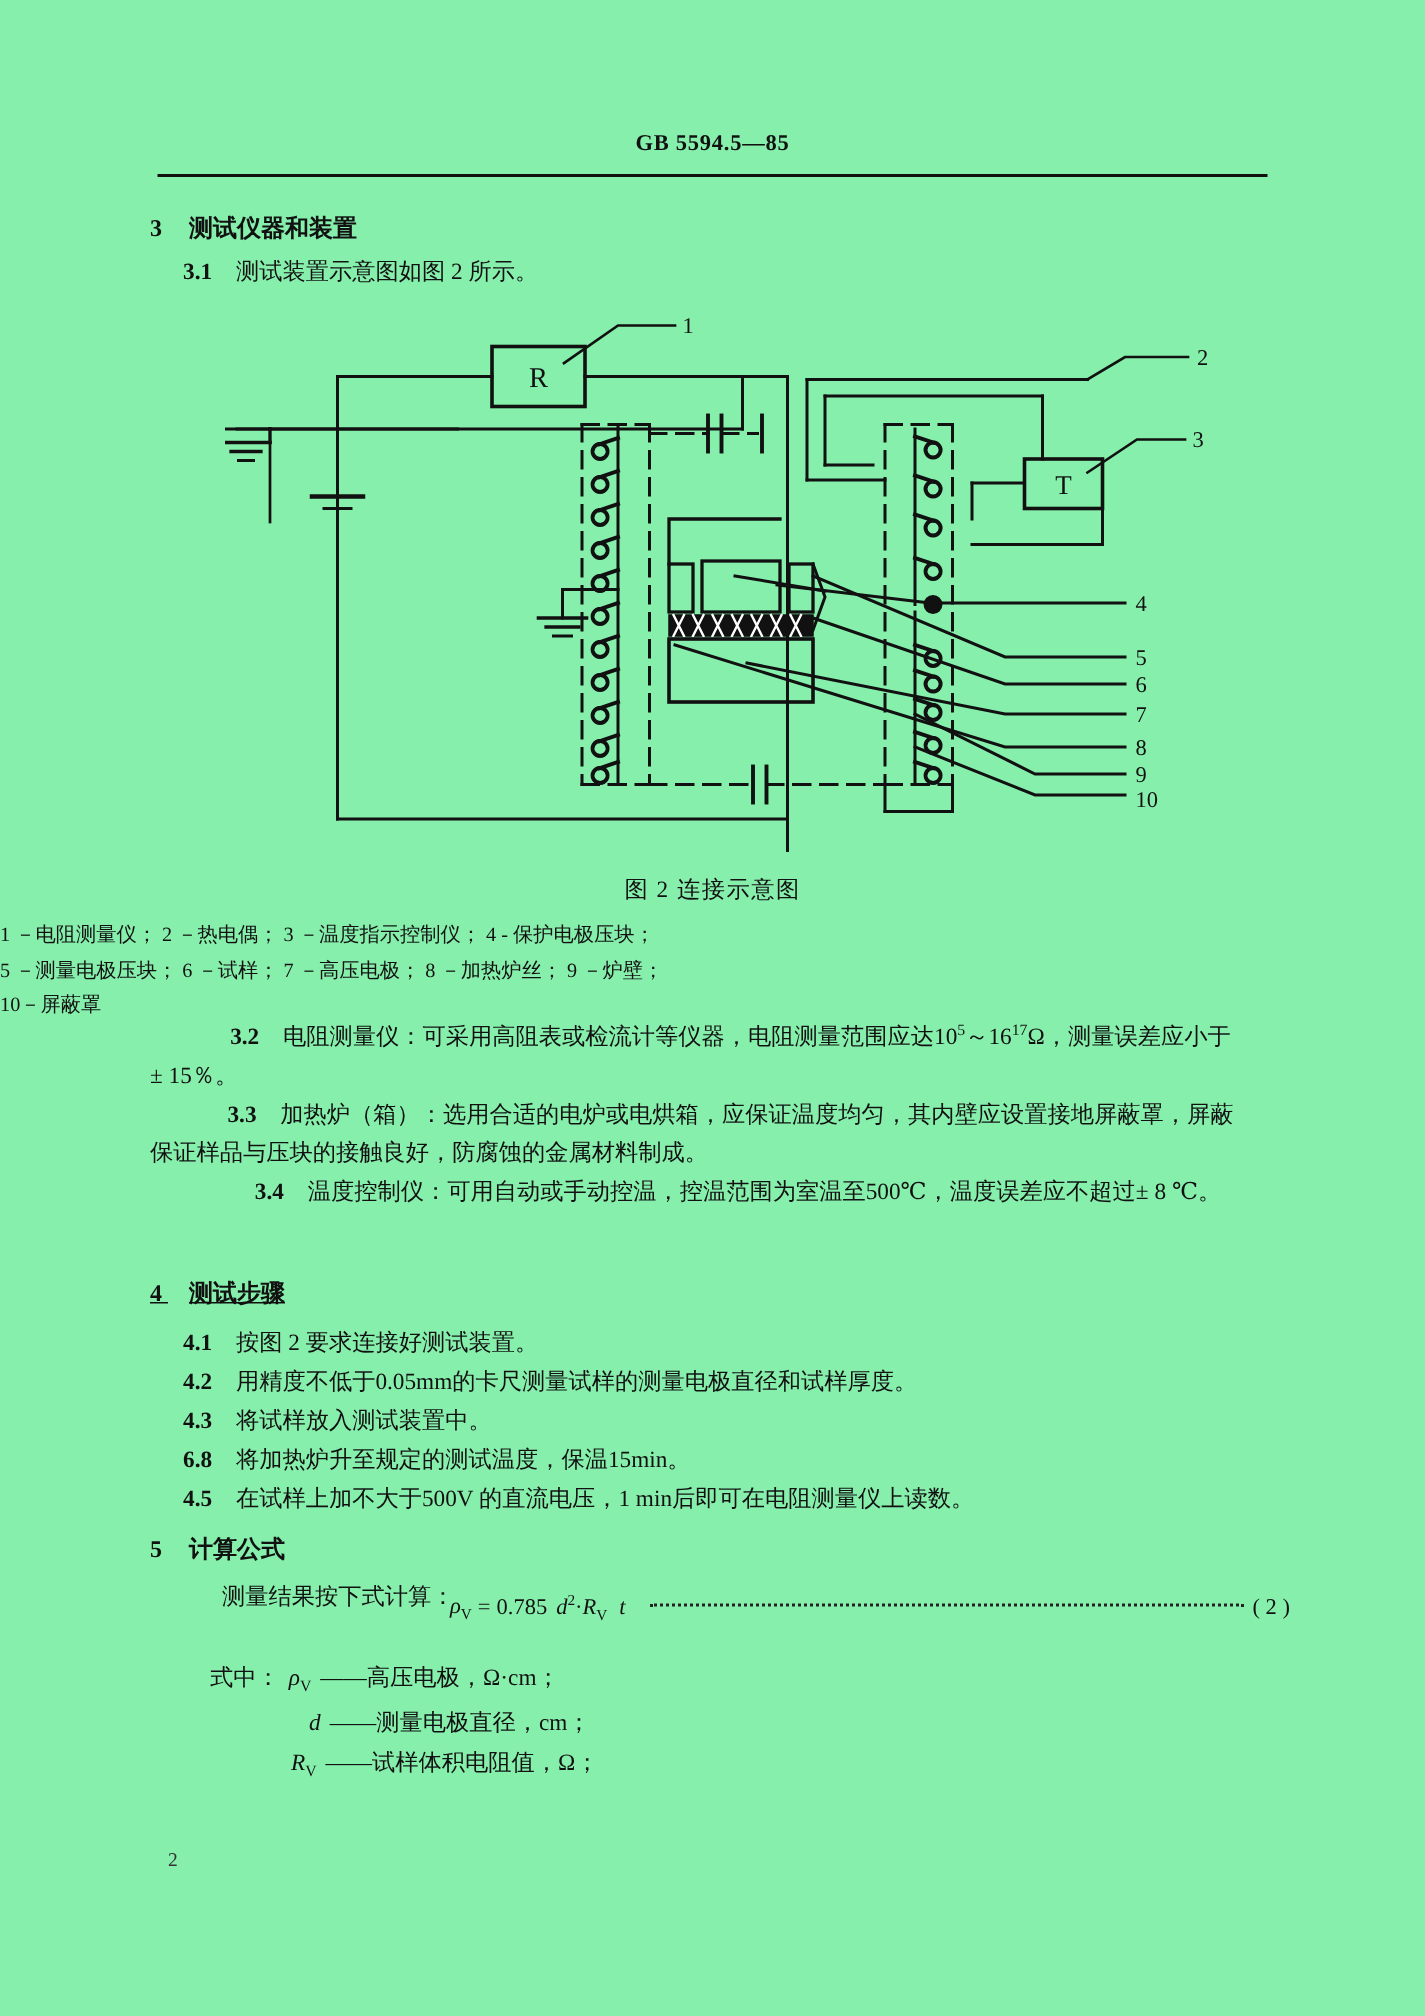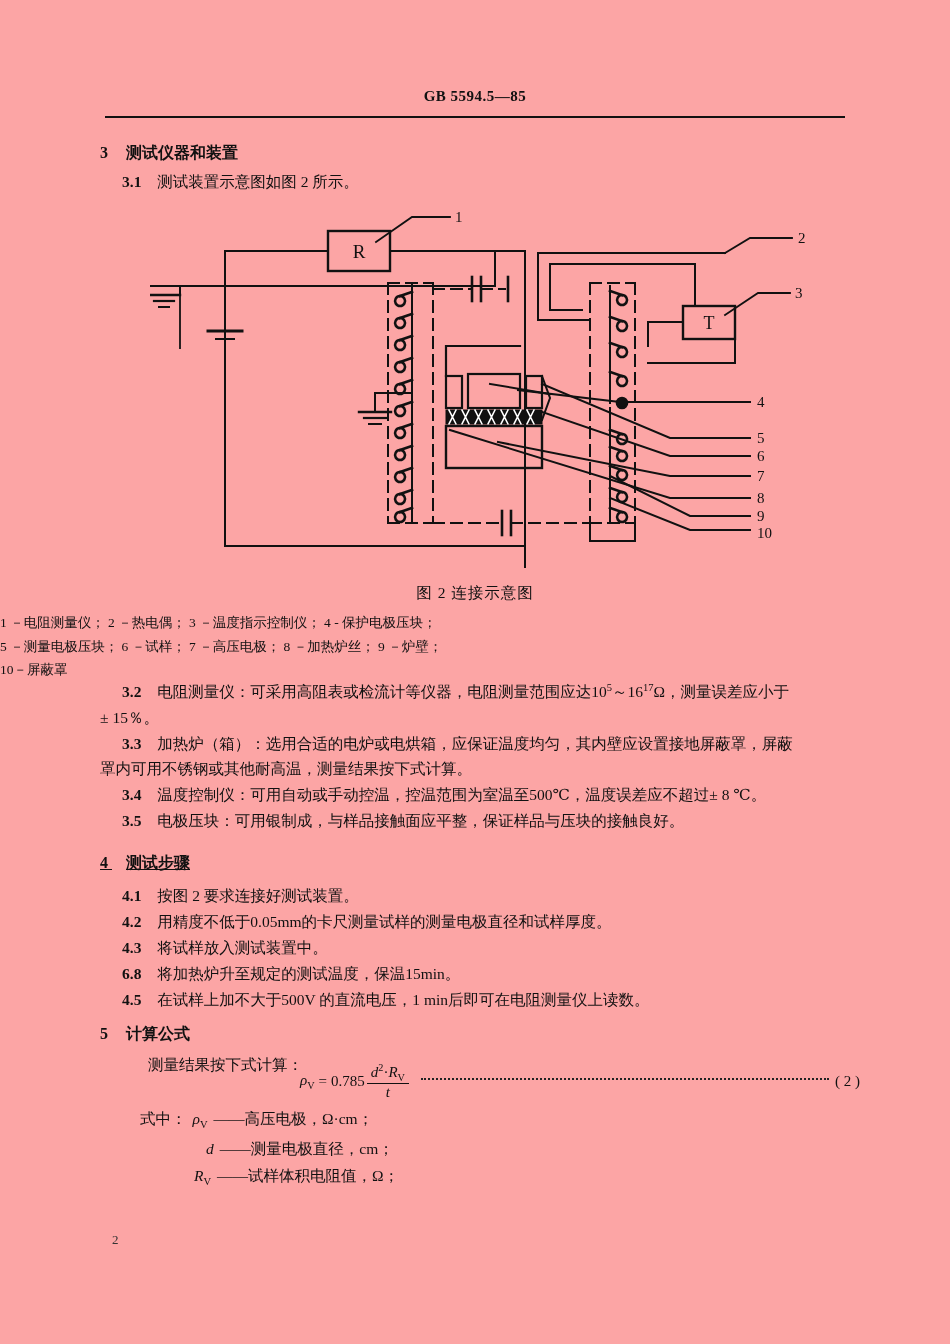--- a/index.html
+++ b/index.html
@@ -4,21 +4,21 @@
 <style>
   html, body {
     margin: 0;
     padding: 0;
     background: #ffffff;
   }
   .page {
     position: relative;
     width: 950px;
     height: 1344px;
-    background: #fca5a5;
+    background: #86efac;
     font-family: "Liberation Serif", "DejaVu Serif", serif;
     color: #111111;
     overflow: hidden;
   }
 
   
   .header {
     position: absolute;
     left: 0; right: 0;
     top: 88px;
@@ -35,20 +35,21 @@
     top: 116px;
     border-top: 2px solid #111;
   }
 
   
   .body-text {
     position: absolute;
     font-size: 15.5px;
     line-height: 1.58;
     font-family: "Liberation Serif", "DejaVu Serif", serif;
+    text-align: center;
   }
   .sec-head {
     font-weight: bold;
     font-size: 16px;
   }
   .num {
     font-weight: bold;
     font-family: "Liberation Serif", serif;
   }
 
@@ -89,21 +90,21 @@
     left: 300px;
     top: 1062px;
     width: 560px;
     font-size: 15px;
     display: flex;
     align-items: center;
     font-family: "Liberation Serif", serif;
   }
   .frac {
     display: inline-flex;
-    flex-direction: column;
+    flex-direction: row;
     align-items: center;
     vertical-align: middle;
     margin: 0 2px;
     line-height: 1.12;
   }
   .frac .top { padding: 0 4px; }
   .frac .bar { width: 100%; border-top: 1px solid #111; height: 0; }
   .frac .bot { padding: 0 4px; }
   .dotfill {
     flex: 1;
@@ -362,31 +363,27 @@
   <div class="body-text" style="left:122px; top:680px; width:730px;">
     <span class="num">3.2</span>
     <span style="display:inline-block;width:12px"></span><span>电阻测量仪：可采用高阻表或检流计等仪器，电阻测量范围应达10</span><sup>5</sup><span>～16</span><sup>17</sup><span>Ω，测量误差应小于</span>
   </div>
   <div class="body-text" style="left:100px; top:706px;">± 15％。</div>
 
   <div class="body-text" style="left:122px; top:732px; width:730px;">
     <span class="num">3.3</span>
     <span style="display:inline-block;width:12px"></span><span>加热炉（箱）：选用合适的电炉或电烘箱，应保证温度均匀，其内壁应设置接地屏蔽罩，屏蔽</span>
   </div>
-  <div class="body-text" style="left:100px; top:757px;">罩内可用不锈钢或其他耐高温，测量结果按下式计算。</div>
+  <div class="body-text" style="left:100px; top:757px;">保证样品与压块的接触良好，防腐蚀的金属材料制成。</div>
 
   <div class="body-text" style="left:122px; top:783px; width:740px;">
     <span class="num">3.4</span>
     <span style="display:inline-block;width:12px"></span><span>温度控制仪：可用自动或手动控温，控温范围为室温至500℃，温度误差应不超过± 8 ℃。</span>
   </div>
 
-  <div class="body-text" style="left:122px; top:809px; width:740px;">
-    <span class="num">3.5</span>
-    <span style="display:inline-block;width:12px"></span><span>电极压块：可用银制成，与样品接触面应平整，保证样品与压块的接触良好。</span>
-  </div>
 
   <div class="body-text sec-head" style="left:100px; top:850px;text-decoration:underline;">
     <span class="num">4</span>
     <span style="display:inline-block;width:14px"></span><span>测试步骤</span>
   </div>
 
   <div class="body-text" style="left:122px; top:884px;">
     <span class="num">4.1</span>
     <span style="display:inline-block;width:12px"></span><span>按图 2 要求连接好测试装置。</span>
   </div>

